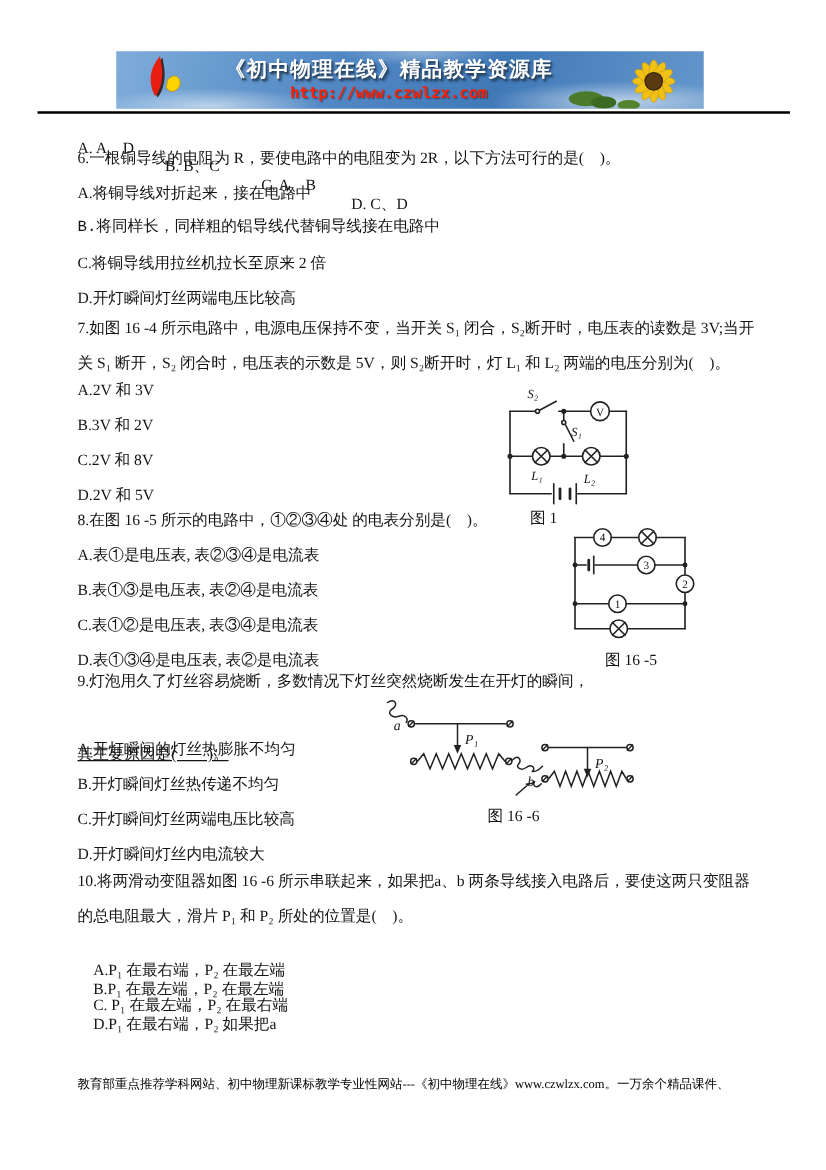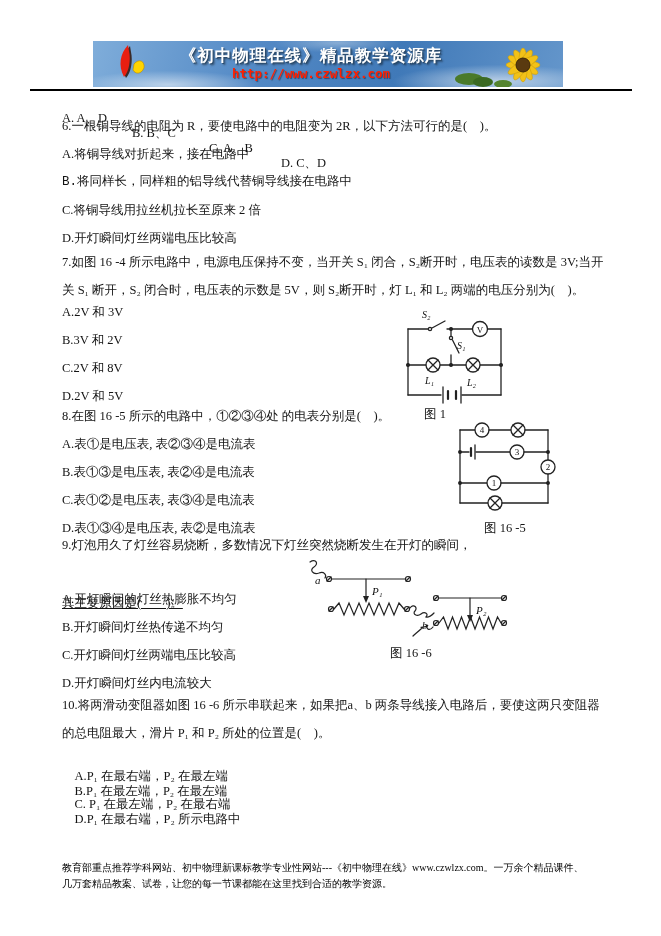--- a/index.html
+++ b/index.html
@@ -205,19 +205,18 @@
   <div class="figcap" style="left:390px;top:645px;">图 16 -6</div>
 
   <div class="ln" style="left:62px;top:698px;">10.将两滑动变阻器如图 16 -6 所示串联起来，如果把a、b 两条导线接入电路后，要使这两只变阻器</div>
   <div class="ln" style="left:62px;top:726px;">的总电阻最大，滑片 P₁ 和 P₂ 所处的位置是(　)。</div>
   <div class="ln" style="left:62px;top:754px;">
     <span class="col2" style="width:168px;">A.P₁ 在最右端，P₂ 在最左端</span>
     <span>B.P₁ 在最左端，P₂ 在最左端</span>
   </div>
   <div class="ln" style="left:62px;top:782px;">
     <span class="col2" style="width:168px;">C. P₁ 在最左端，P₂ 在最右端</span>
-    <span>D.P₁ 在最右端，P₂ 所示电路中</span>
+    <span>D.P₁ 在最右端，P₂ 如果把a</span>
   </div>
 
   <div class="footer-line" style="top:860px;">教育部重点推荐学科网站、初中物理新课标教学专业性网站---《初中物理在线》www.czwlzx.com。一万余个精品课件、</div>
-  <div class="footer-line" style="top:876px;">几万套精品教案、试卷，让您的每一节课都能在这里找到合适的教学资源。</div>
 
 </div>
 
 </body></html>

